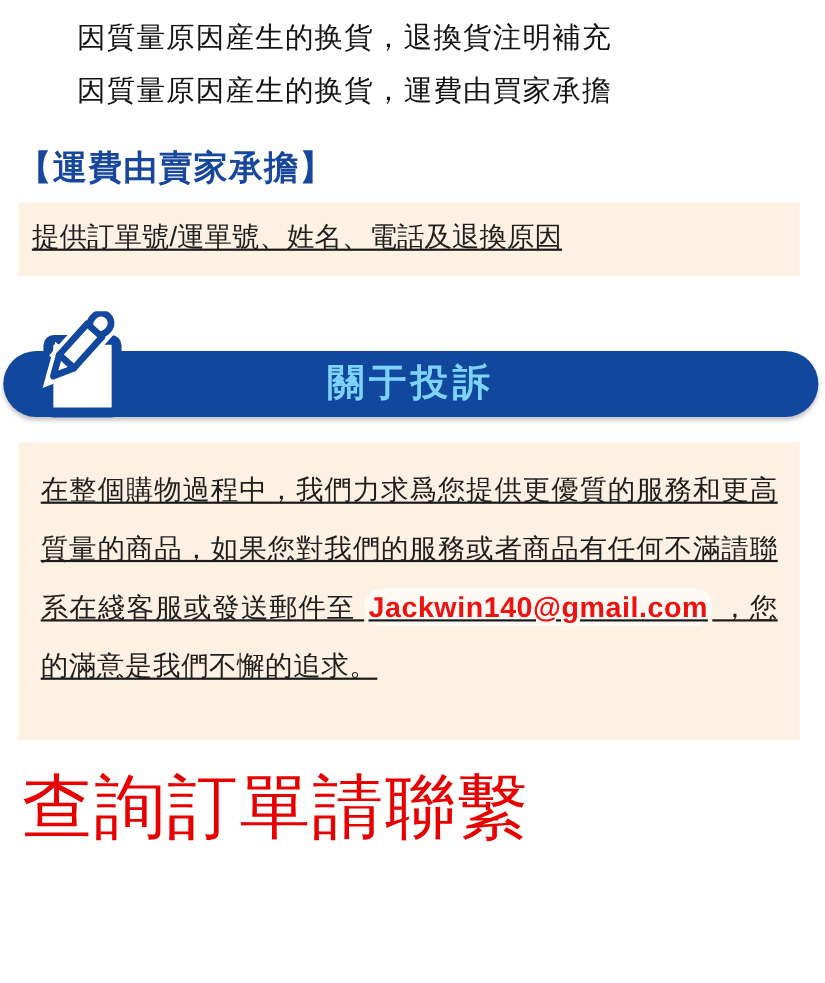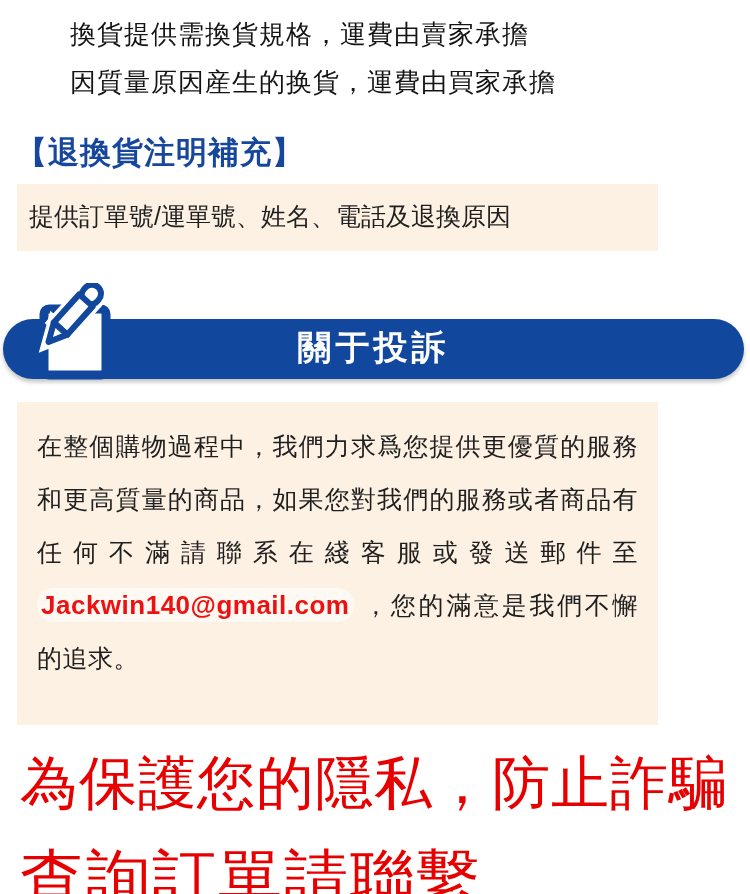--- a/index.html
+++ b/index.html
@@ -27,23 +27,24 @@
   .section-heading {
     margin: 32px 0 10px 16px;
     font-size: 31px;
     font-weight: bold;
     color: #17479c;
     letter-spacing: 1px;
   }
 
   
   .panel {
-    width: 641px;
+    width: 710px;
     margin-left: 17px;
     background: #fdf1e3;
+    text-decoration: underline;
   }
   .panel-policy {
     padding: 10px 14px 12px 12px;
   }
   .panel-policy .panel-line {
     font-size: 25px;
     line-height: 45px;
     color: #1f1f1f;
   }
 
@@ -58,21 +59,21 @@
     left: 3px; top: 0;
     width: 741px; height: 60px;
     background: #11479d;
     border-radius: 30px;
     box-shadow: 0 3px 4px rgba(120,120,120,0.45);
     display: flex;
     align-items: center;
     justify-content: center;
   }
   .banner-title {
-    color: #ffffff;
+    color: #7dd3fc;
     font-size: 34px;
     font-weight: bold;
     letter-spacing: 4px;
     padding-bottom: 2px;
     text-align: center;
   }
   .banner-icon {
     position: absolute;
     left: 36px; top: -36px;
     width: 80px; height: 100px;
@@ -116,25 +117,25 @@
     line-height: 80px;
     color: #e80000;
     letter-spacing: 2px;
     white-space: nowrap;
   }
 </style>
 </head>
 <body>
 
 <div class="notes">
-  <div class="note-line">換貨提供需換貨規格，運費由賣家承擔</div>
+  <div class="note-line">因質量原因産生的换貨，退換貨注明補充</div>
   <div class="note-line">因質量原因産生的换貨，運費由買家承擔</div>
 </div>
 
-<div class="section-heading">【退換貨注明補充】</div>
+<div class="section-heading">【運費由賣家承擔】</div>
 
 <div class="panel panel-policy">
   <div class="panel-line">提供訂單號/運單號、姓名、電話及退換原因</div>
 </div>
 
 <div class="banner-wrap">
   <div class="banner-pill">
     <span class="banner-title">關于投訴</span>
   </div>
   <svg class="banner-icon" viewBox="0 0 80 100" xmlns="http://www.w3.org/2000/svg" aria-hidden="true">
@@ -155,16 +156,15 @@
   </svg>
 </div>
 
 <div class="panel panel-complaint">
   <div class="complaint-text">
     <span>在整個購物過程中，我們力求爲您提供更優質的服務和更高質量的商品，如果您對我們的服務或者商品有任何不滿請聯系在綫客服或發送郵件至 </span><span class="email-inline">Jackwin140@gmail.com</span><span> ，您的滿意是我們不懈的追求。</span>
   </div>
 </div>
 
 <div class="privacy">
-  <div class="privacy-line1">為保護您的隱私，防止詐騙</div>
   <div class="privacy-line2">查詢訂單請聯繫</div>
 
 </div>
 
 </body></html>

